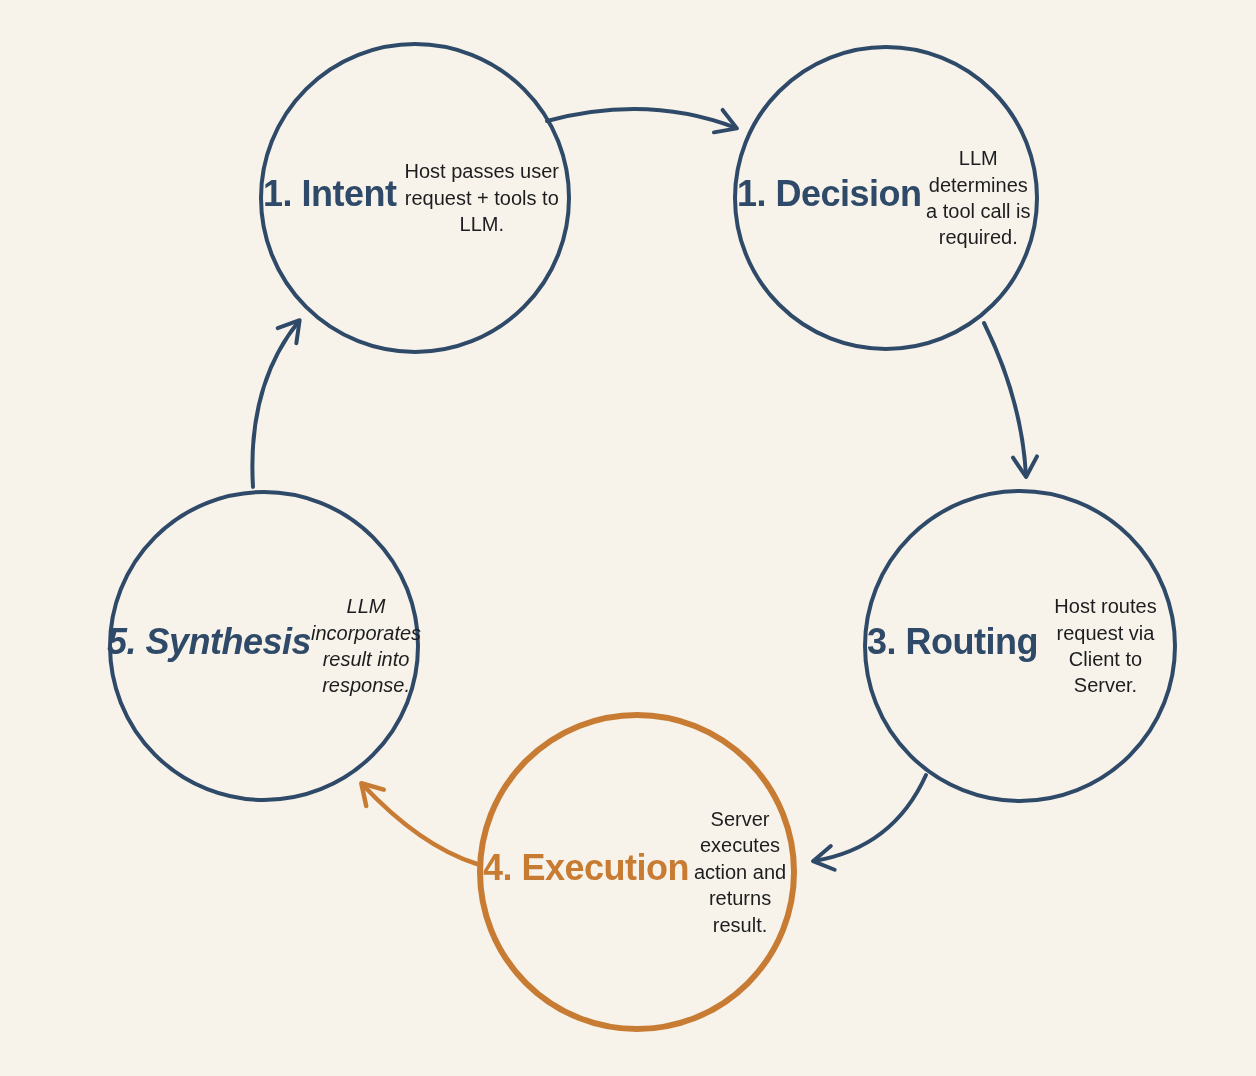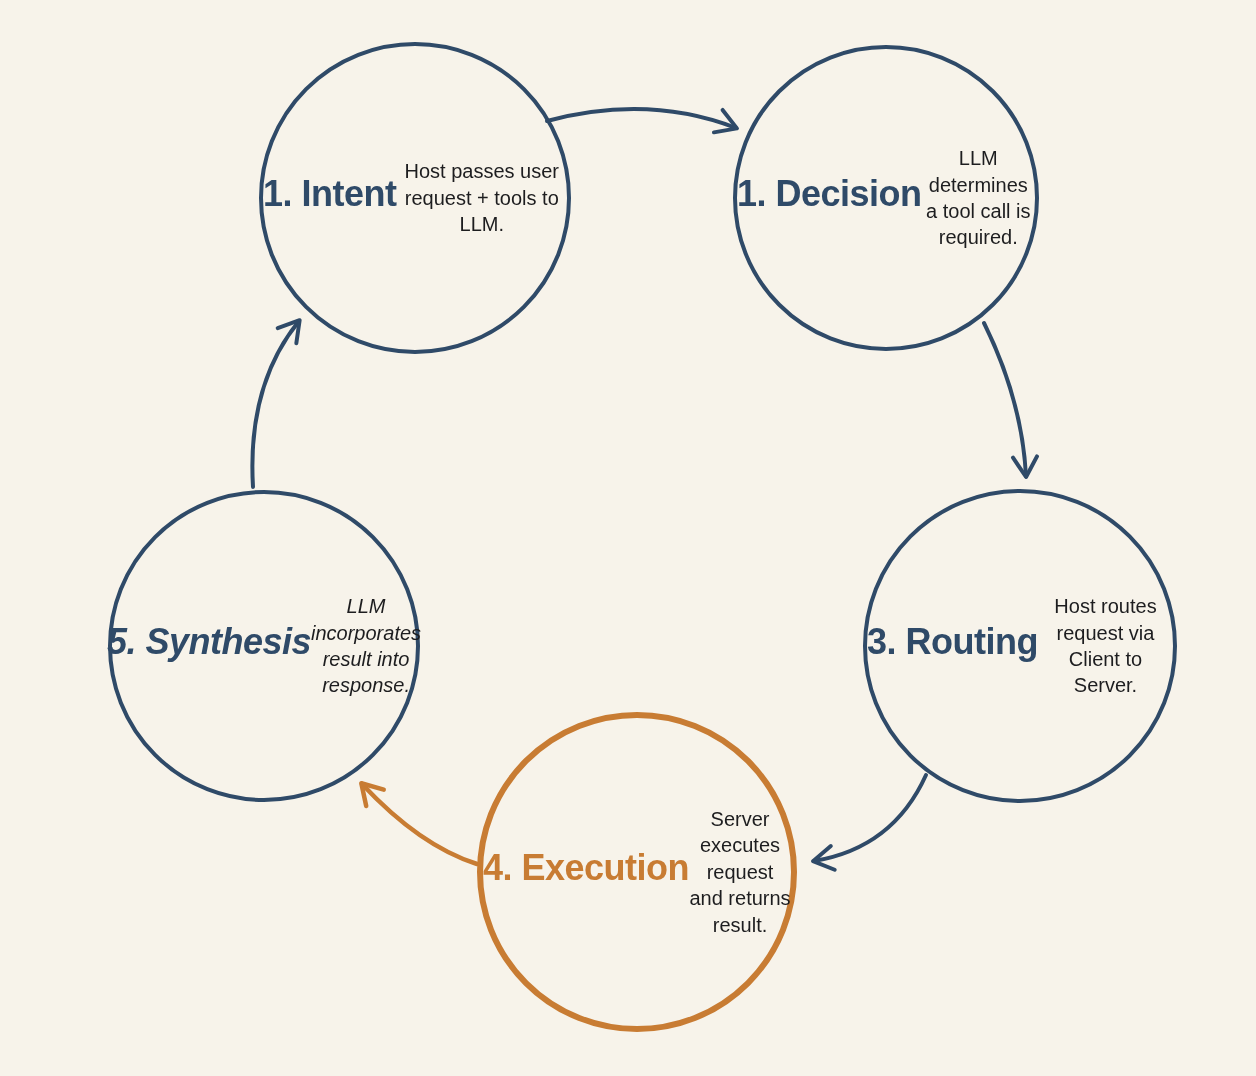--- a/index.html
+++ b/index.html
@@ -96,21 +96,21 @@
     <div class="node-desc">LLM determines a tool call is required.</div>
   </div>
 
   <div class="node node-navy" id="node-3">
     <div class="node-title">3. Routing</div>
     <div class="node-desc">Host routes request via Client to Server.</div>
   </div>
 
   <div class="node node-orange" id="node-4">
     <div class="node-title">4. Execution</div>
-    <div class="node-desc">Server executes request and returns result.</div>
+    <div class="node-desc">Server executes action and returns result.</div>
   </div>
 
   <div class="node node-navy" id="node-5">
     <div class="node-title">5. Synthesis</div>
     <div class="node-desc">LLM incorporates result into response.</div>
   </div>
 
 </div>
 
 </body></html>

